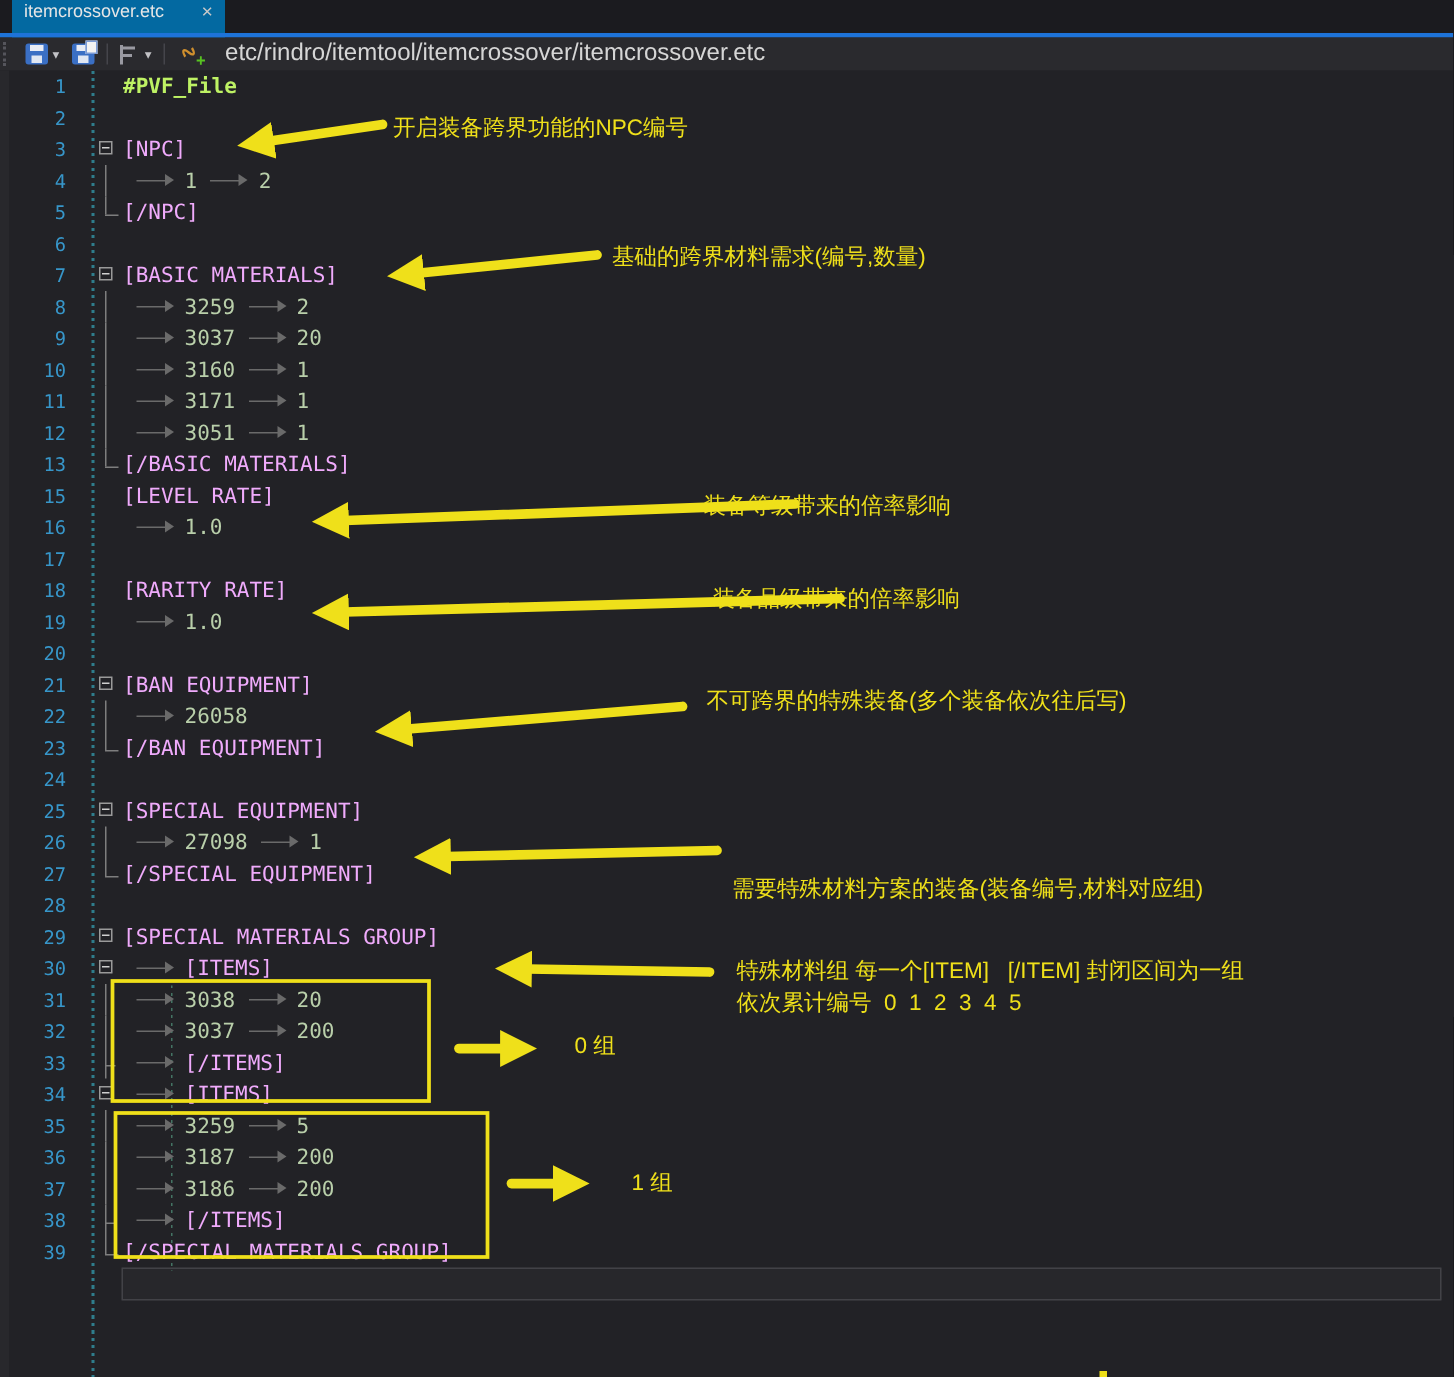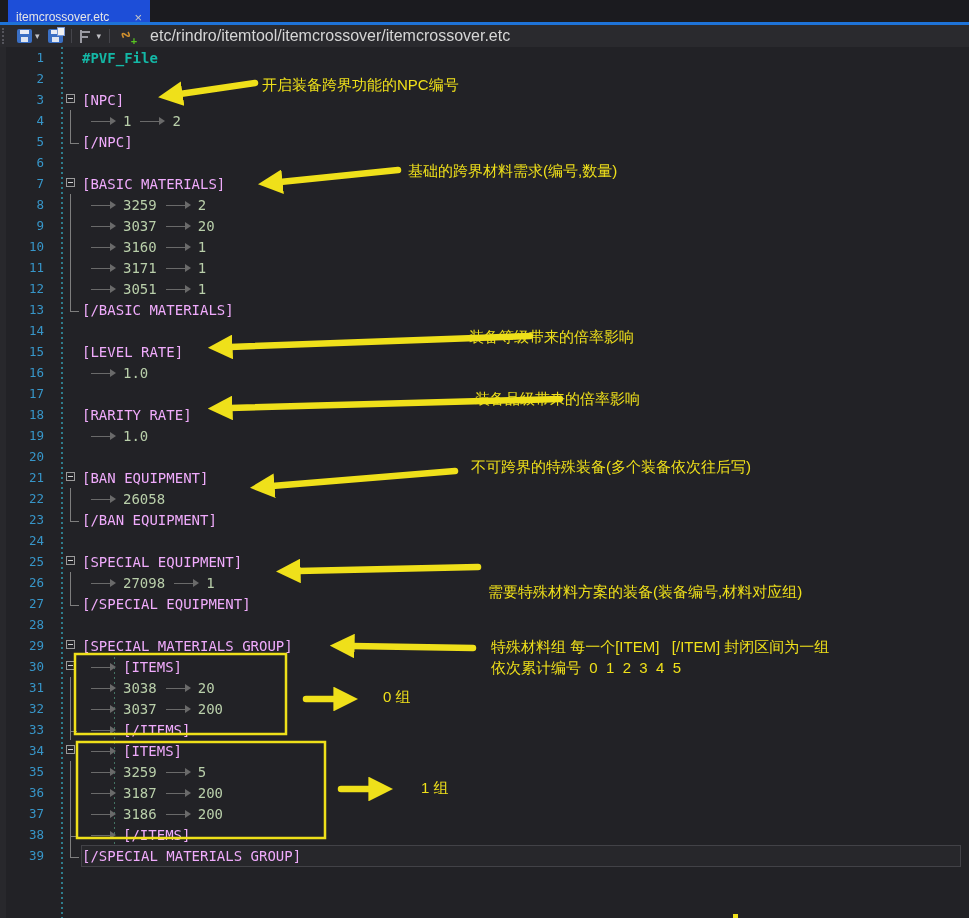--- a/index.html
+++ b/index.html
@@ -1,22 +1,22 @@
 <!DOCTYPE html>
 <html><head>
 <meta charset="utf-8">
 <style>
   html,body{margin:0;padding:0;background:#161619;}
   #screen{position:relative;width:969px;height:918px;background:#222226;overflow:hidden;
           font-family:"Liberation Sans",sans-serif;}
 
   
   #tabbar{position:absolute;left:0;top:0;width:969px;height:22px;background:#1b1b1f;}
-  #tab{position:absolute;left:8px;top:0;width:142px;height:34px;background:#1d4ed8;
-       display:flex;align-items:center;padding:0 8px;box-sizing:border-box;}
+  #tab{position:absolute;left:8px;top:0;width:142px;height:34px;background:#0369a1;
+       display:flex;align-items:flex-start;padding:0 8px;box-sizing:border-box;}
   #tab .title{color:#e6e6e6;font-size:12px;white-space:nowrap;flex:1;}
   #tab .close{color:#c8c8c8;font-size:13px;margin-left:8px;cursor:pointer;}
   #accent{position:absolute;left:0;top:22px;width:969px;height:3px;background:#1e73d8;}
 
   
   #toolbar{position:absolute;left:0;top:25px;width:969px;height:22px;background:#2a2a2e;
            display:flex;align-items:center;}
   .grip{width:5px;height:16px;margin-left:2px;border-left:2px dotted #55555c;}
   .tbicon{position:relative;width:15px;height:14px;margin-left:8px;}
   .floppy{background:#3a6fc4;border-radius:2px;}
@@ -54,21 +54,21 @@
   .fold.box::after{content:"";position:absolute;left:4px;top:9px;width:5px;height:1px;background:#d0d0d0;}
   .fold.v::before{content:"";position:absolute;left:6px;top:0;bottom:0;width:1px;background:#7e7e7e;}
   .fold.end::before{content:"";position:absolute;left:6px;top:0;height:12px;width:1px;background:#7e7e7e;}
   .fold.end::after{content:"";position:absolute;left:6px;top:12px;width:9px;height:1px;background:#7e7e7e;}
   .fold.tee::before{content:"";position:absolute;left:6px;top:0;bottom:0;width:1px;background:#7e7e7e;}
   .fold.tee::after{content:"";position:absolute;left:6px;top:12px;width:7px;height:1px;background:#7e7e7e;}
 
   .code{font-family:"DejaVu Sans Mono",monospace;font-size:14px;color:#d4d4d4;white-space:nowrap;}
   .tk-tag{color:#f0abfc;}
   .tk-num{color:#b9cfaa;}
-  .tk-dir{color:#14b8a6;font-weight:bold;}
+  .tk-dir{color:#bef264;font-weight:bold;}
   .tk-arrow{display:inline-block;width:26px;height:13px;margin:0 7px 0 8px;position:relative;vertical-align:-2px;}
   .tk-arrow::before{content:"";position:absolute;left:1px;right:5px;top:6px;height:1.5px;background:#6a6a6a;}
   .tk-arrow::after{content:"";position:absolute;right:0;top:2.5px;border-left:6px solid #6a6a6a;
         border-top:4.5px solid transparent;border-bottom:4.5px solid transparent;}
 
   
   #overlay{position:absolute;left:0;top:0;width:969px;height:918px;z-index:5;pointer-events:none;}
   .ann{position:absolute;color:#efe01a;font-size:15px;white-space:pre;z-index:6;}
 </style>
 </head>
@@ -163,25 +163,20 @@
         </div>
         <div class="row">
           <div class="lnum">12</div>
           <div class="fold v"></div>
           <div class="code"><span class="tk-arrow"></span><span class="tk-num">3051</span><span class="tk-arrow"></span><span class="tk-num">1</span></div>
         </div>
         <div class="row">
           <div class="lnum">13</div>
           <div class="fold end"></div>
           <div class="code"><span class="tk-tag">[/BASIC MATERIALS]</span></div>
-        </div>
-        <div class="row">
-          <div class="lnum">14</div>
-          <div class="fold"></div>
-          <div class="code"></div>
         </div>
         <div class="row">
           <div class="lnum">15</div>
           <div class="fold"></div>
           <div class="code"><span class="tk-tag">[LEVEL RATE]</span></div>
         </div>
         <div class="row">
           <div class="lnum">16</div>
           <div class="fold"></div>
           <div class="code"><span class="tk-arrow"></span><span class="tk-num">1.0</span></div>

